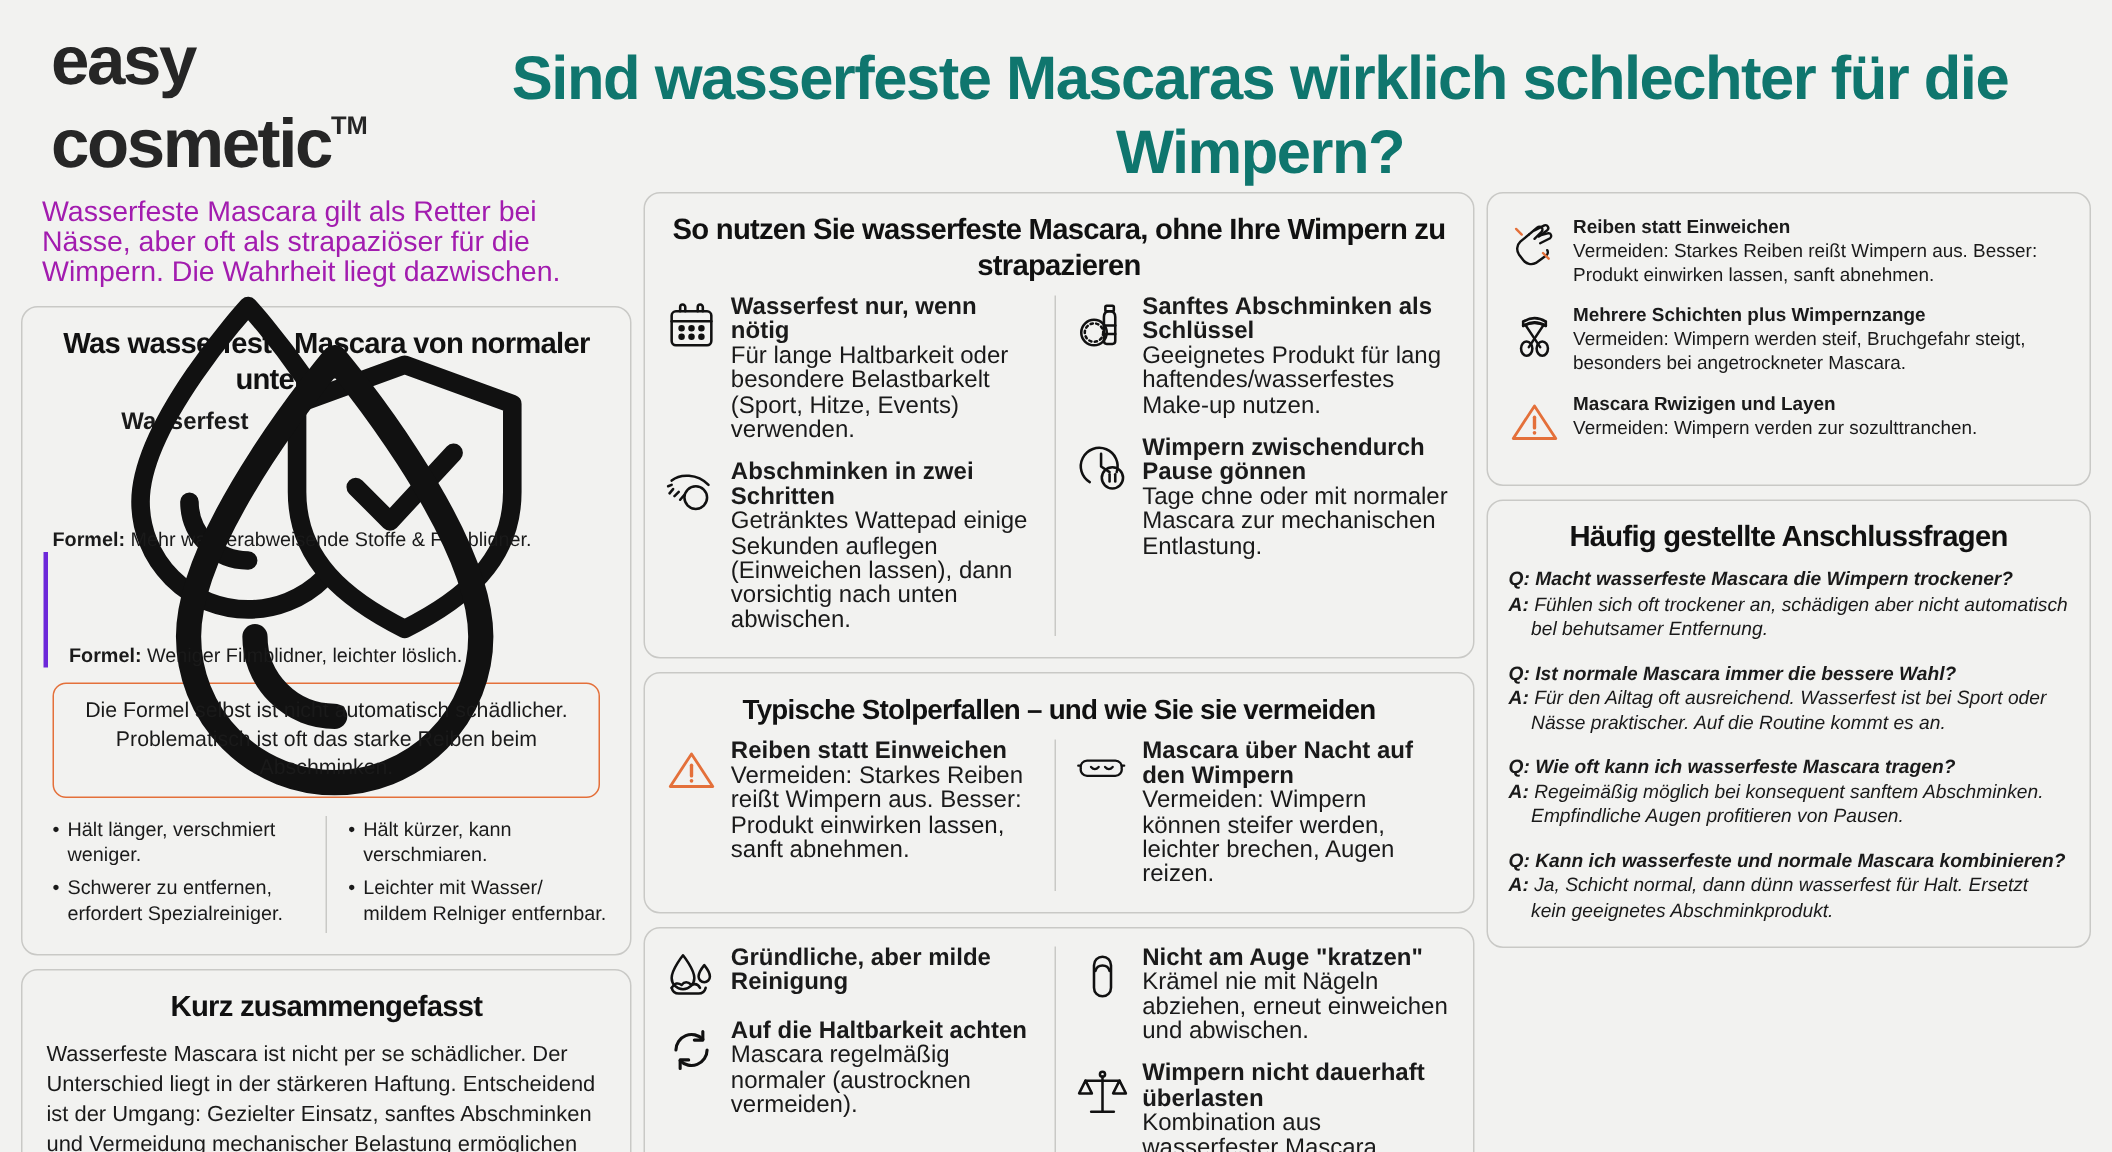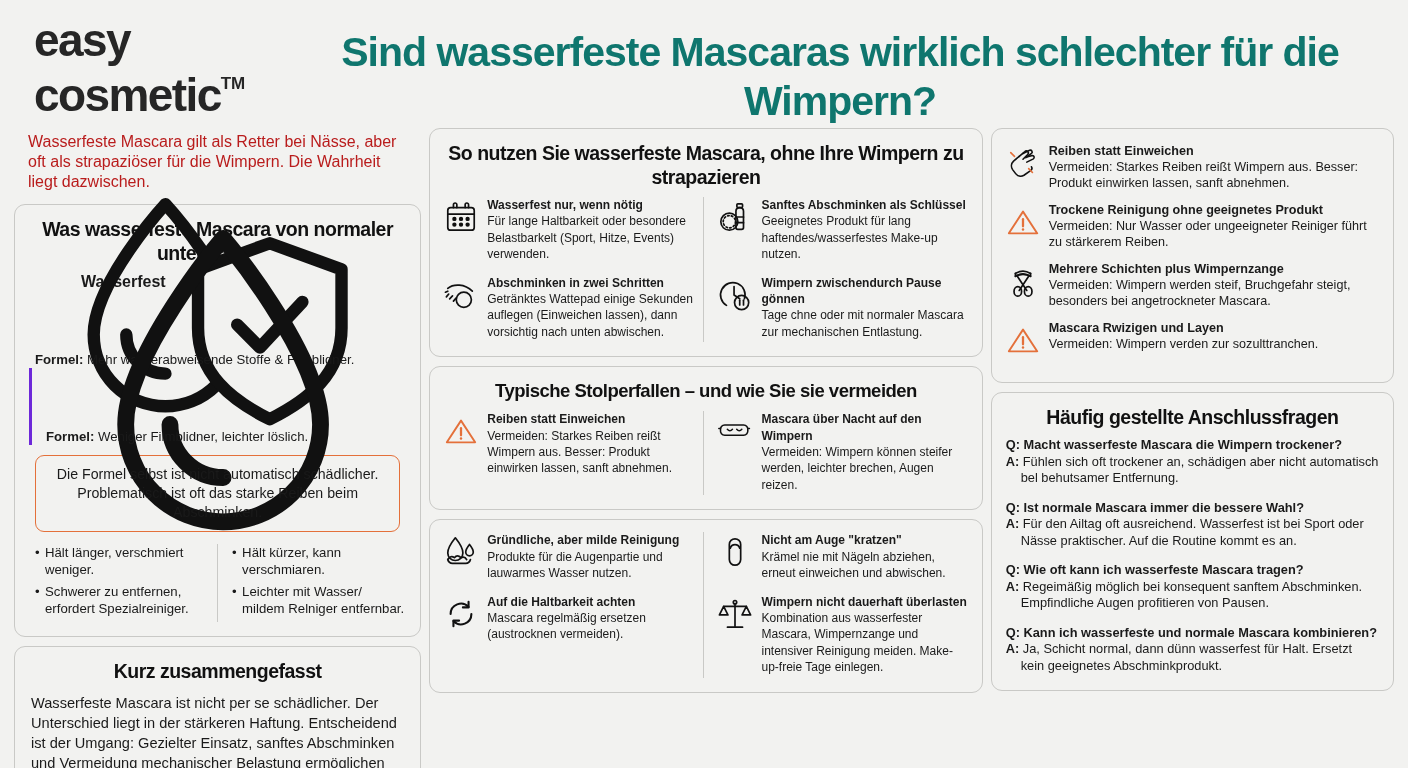--- a/index.html
+++ b/index.html
@@ -40,21 +40,21 @@
   }
   .card-title {
     text-align: center; font-weight: 700; font-size: 19.5px;
     line-height: 24px; letter-spacing: -0.5px; color: #111;
     margin-bottom: 8px;
   }
   .card-title.sm { font-size: 18.5px; }
 
   .intro {
     padding: 4px 12px 12px 14px;
-    font-size: 16px; line-height: 20px; color: #b91c1c;
+    font-size: 19px; line-height: 20px; color: #a21caf;
   }
 
   
   .cmp-heads { display: flex; }
   .cmp-heads > div { flex: 1; text-align: center; font-weight: 700; font-size: 16px; }
   .cmp-body { display: flex; flex-direction: column; }
   .cmp-col { flex: 1; padding: 4px 6px 0 6px; }
   .cmp-col.right { border-left: 3px solid #6d28d9; padding-left: 14px; }
   .cmp-icon { height: 52px; display: flex; align-items: center; justify-content: center; }
   .cmp-txt { font-size: 13.2px; line-height: 17px; padding-top: 4px; }
@@ -83,29 +83,29 @@
   
   .grid2 { display: flex; }
   .gcol { flex: 1; }
   .gcol.right { border-left: 1px solid #c9c9c6; padding-left: 14px; }
   .gcol.left { padding-right: 10px; }
 
   .item { display: flex; gap: 9px; margin-bottom: 12px; }
   .item:last-child { margin-bottom: 2px; }
   .ico { flex: 0 0 34px; width: 34px; padding-top: 3px; }
   .ico svg { display: block; width: 34px; height: 34px; }
-  .itxt { flex: 1; font-size: 12px; line-height: 16.4px; }
+  .itxt { flex: 1; font-size: 16px; line-height: 16.4px; }
   .itxt .t { font-weight: 700; display: block; }
 
   
   .rlist .item { margin-bottom: 11px; }
   .rlist .itxt { font-size: 12.6px; line-height: 16px; }
 
   
-  .faq { margin-bottom: 13px; }
+  .faq { margin-bottom: 13px; font-style: italic; }
   .faq:last-child { margin-bottom: 0; }
   .faq .q { font-weight: 700; font-size: 12.8px; line-height: 16.5px; }
   .faq .a { font-size: 12.8px; line-height: 16.5px; padding-left: 15px; text-indent: -15px; }
   .faq .a b, .faq .q b { font-weight: 700; }
 </style>
 </head>
 <body>
 
 <div class="page">
 
@@ -310,36 +310,35 @@
               <div class="ico">
                 <svg viewBox="0 0 36 36" fill="none" stroke="#111" stroke-width="1.8" stroke-linecap="round" stroke-linejoin="round">
                   <path d="M12 3 C12 3 4 13 4 19 a8 8 0 0 0 16 0 C20 13 12 3 12 3 Z"></path>
                   <path d="M27 10 C27 10 23 15 23 18 a4 4 0 0 0 8 0 C31 15 27 10 27 10 Z"></path>
                   <path d="M4 26 q3-5 7-2 q3-4 7 0 q4-2 6 2"></path>
                   <path d="M4 26 q1 4 5 4 h14 q4 0 5-4"></path>
                 </svg>
               </div>
               <div class="itxt">
                 <span class="t">Gründliche, aber milde Reinigung</span>
-                <span>Produkte für die Augenpartie und lauwarmes Wasser nutzen.</span>
               </div>
             </div>
 
             <div class="item">
               <div class="ico">
                 <svg viewBox="0 0 36 36" fill="none" stroke="#111" stroke-width="2.2" stroke-linecap="round" stroke-linejoin="round">
                   <path d="M29 18 a11 11 0 0 1-19 7.5"></path>
                   <path d="M7 18 a11 11 0 0 1 19-7.5"></path>
                   <path d="M26 5 v6 h-6"></path>
                   <path d="M10 31 v-6 h6"></path>
                 </svg>
               </div>
               <div class="itxt">
                 <span class="t">Auf die Haltbarkeit achten</span>
-                <span>Mascara regelmäßig ersetzen (austrocknen vermeiden).</span>
+                <span>Mascara regelmäßig normaler (austrocknen vermeiden).</span>
               </div>
             </div>
 
           </div>
           <div class="gcol right">
 
             <div class="item">
               <div class="ico">
                 <svg viewBox="0 0 36 36" fill="none" stroke="#111" stroke-width="1.8" stroke-linecap="round" stroke-linejoin="round">
                   <path d="M12 10 a6 6 0 0 1 12 0 v16 a6 6 0 0 1-12 0 Z"></path>
@@ -389,33 +388,20 @@
               <path d="M5 7 l4 4" stroke="#e4703a"></path>
               <path d="M24 24 l4 4" stroke="#e4703a"></path>
             </svg>
           </div>
           <div class="itxt">
             <span class="t">Reiben statt Einweichen</span>
             <span>Vermeiden: Starkes Reiben reißt Wimpern aus. Besser: Produkt einwirken lassen, sanft abnehmen.</span>
           </div>
         </div>
 
-        <div class="item">
-          <div class="ico">
-            <svg viewBox="0 0 36 36" fill="none" stroke="#e4703a" stroke-width="2" stroke-linecap="round" stroke-linejoin="round">
-              <path d="M18 7 L33 30 H3 Z"></path>
-              <path d="M18 15 v7.5" stroke-width="2.4"></path>
-              <circle cx="18" cy="26" r="1.3" fill="#e4703a" stroke="none"></circle>
-            </svg>
-          </div>
-          <div class="itxt">
-            <span class="t">Trockene Reinigung ohne geeignetes Produkt</span>
-            <span>Vermeiden: Nur Wasser oder ungeeigneter Reiniger führt zu stärkerem Reiben.</span>
-          </div>
-        </div>
 
         <div class="item">
           <div class="ico">
             <svg viewBox="0 0 36 36" fill="none" stroke="#111" stroke-width="1.8" stroke-linecap="round" stroke-linejoin="round">
               <path d="M10 10 q8-5 16 0"></path>
               <path d="M10 10 v3 q8-5 16 0 v-3"></path>
               <path d="M10 13 q8-4 16 0"></path>
               <path d="M12 13 L22 28"></path>
               <path d="M24 13 L14 28"></path>
               <ellipse cx="12.5" cy="29" rx="4" ry="5"></ellipse>

